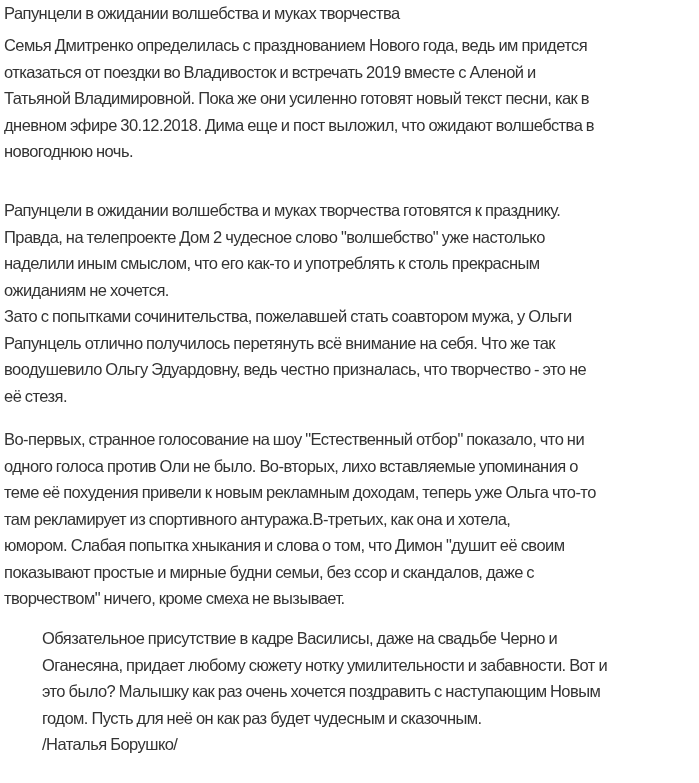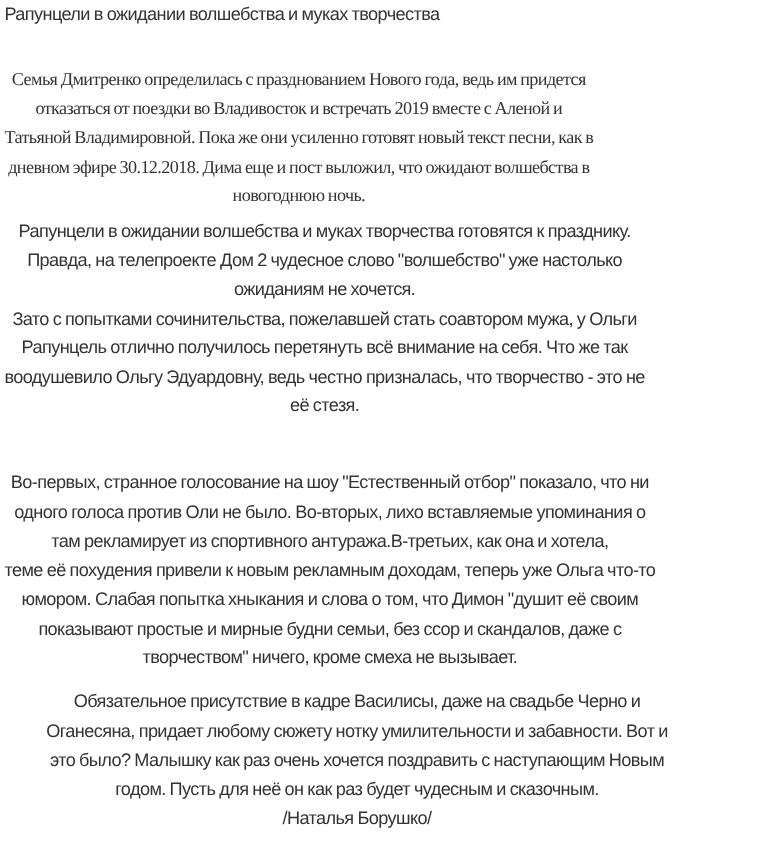--- a/index.html
+++ b/index.html
@@ -21,30 +21,29 @@
       font-family: "Liberation Sans", sans-serif;
       font-size: 16.5px;
       letter-spacing: -0.55px;
       word-spacing: -0.5px;
       color: #333333;
       line-height: 26.5px;
     }
     .line {
       white-space: nowrap;
       height: 26.5px;
-      text-align: center;
     }
     .title {
       position: absolute;
       top: 0px;
     }
     .para {
       position: absolute;
     }
-    #p1 { top: 59px; font-family: Liberation Serif, serif; }
+    #p1 { top: 32px; }
     #p2 { top: 197px; }
     #p3 { top: 426px; }
     #p4 { top: 625px; margin-left: 38px; }
   </style>
 </head>
 <body>
 
 <div class="article">
   <div class="title line">Рапунцели в ожидании волшебства и муках творчества</div>
 
@@ -52,32 +51,33 @@
     <div class="line">Семья Дмитренко определилась с празднованием Нового года, ведь им придется</div>
     <div class="line">отказаться от поездки во Владивосток и встречать 2019 вместе с Аленой и</div>
     <div class="line">Татьяной Владимировной. Пока же они усиленно готовят новый текст песни, как в</div>
     <div class="line">дневном эфире 30.12.2018. Дима еще и пост выложил, что ожидают волшебства в</div>
     <div class="line">новогоднюю ночь.</div>
   </div>
 
   <div class="para" id="p2">
     <div class="line">Рапунцели в ожидании волшебства и муках творчества готовятся к празднику.</div>
     <div class="line">Правда, на телепроекте Дом 2 чудесное слово "волшебство" уже настолько</div>
+    <div class="line">наделили иным смыслом, что его как-то и употреблять к столь прекрасным</div>
     <div class="line">ожиданиям не хочется.</div>
     <div class="line">Зато с попытками сочинительства, пожелавшей стать соавтором мужа, у Ольги</div>
     <div class="line">Рапунцель отлично получилось перетянуть всё внимание на себя. Что же так</div>
     <div class="line">воодушевило Ольгу Эдуардовну, ведь честно призналась, что творчество - это не</div>
     <div class="line">её стезя.</div>
   </div>
 
   <div class="para" id="p3">
     <div class="line">Во-первых, странное голосование на шоу "Естественный отбор" показало, что ни</div>
     <div class="line">одного голоса против Оли не было. Во-вторых, лихо вставляемые упоминания о</div>
+    <div class="line">теме её похудения привели к новым рекламным доходам, теперь уже Ольга что-то</div>
     <div class="line">там рекламирует из спортивного антуража.В-третьих, как она и хотела,</div>
-    <div class="line">теме её похудения привели к новым рекламным доходам, теперь уже Ольга что-то</div>
     <div class="line">юмором. Слабая попытка хныкания и слова о том, что Димон "душит её своим</div>
     <div class="line">показывают простые и мирные будни семьи, без ссор и скандалов, даже с</div>
     <div class="line">творчеством" ничего, кроме смеха не вызывает.</div>
   </div>
 
   <div class="para" id="p4">
     <div class="line">Обязательное присутствие в кадре Василисы, даже на свадьбе Черно и</div>
     <div class="line">Оганесяна, придает любому сюжету нотку умилительности и забавности. Вот и</div>
     <div class="line">это было? Малышку как раз очень хочется поздравить с наступающим Новым</div>
     <div class="line">годом. Пусть для неё он как раз будет чудесным и сказочным.</div>

